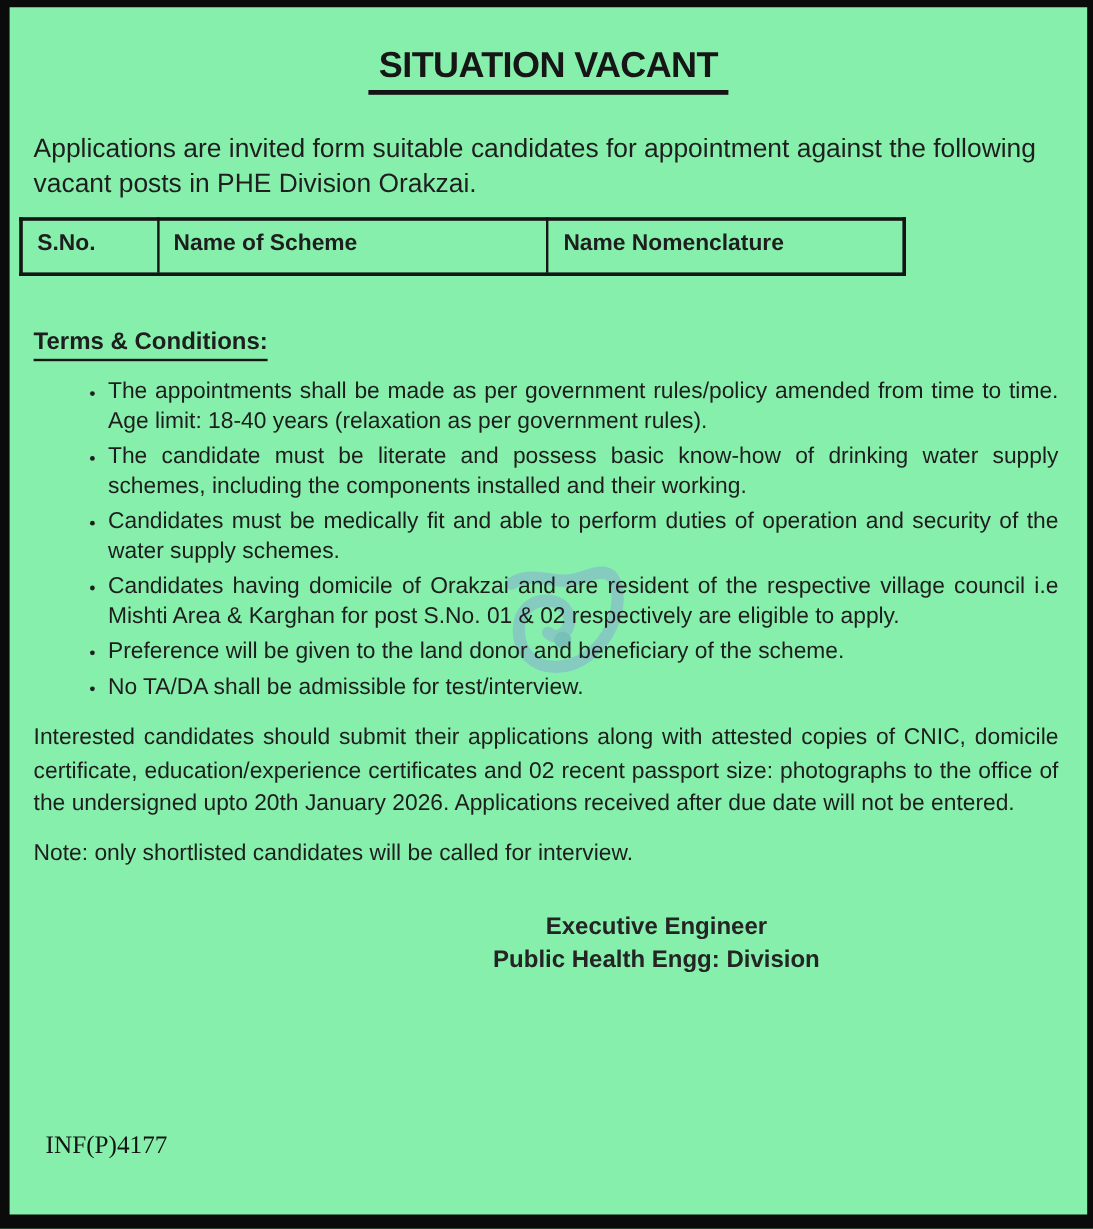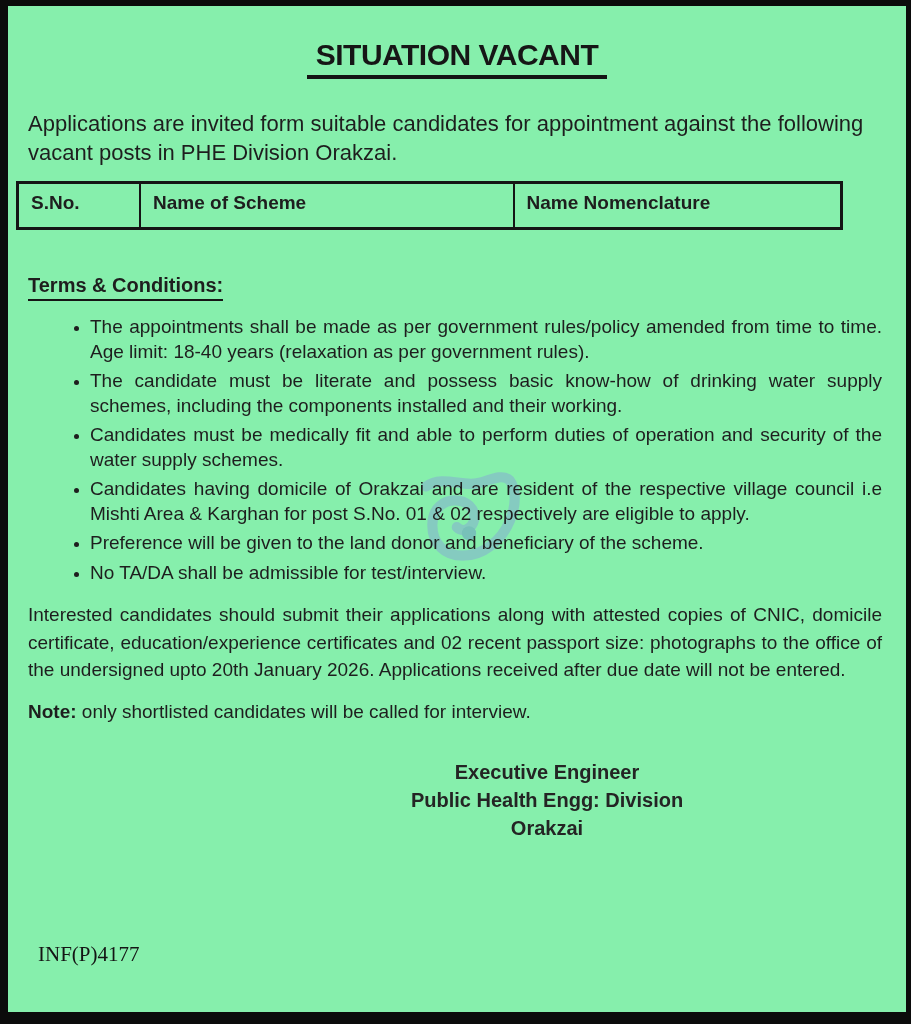--- a/index.html
+++ b/index.html
@@ -40,21 +40,21 @@
   }
 
   .intro {
     margin: 30px 22px 0 20px;
     font-size: 22px;
     line-height: 29px;
   }
 
   table.vacancy {
     margin: 14px 0 0 8px;
-    width: 827px;
+    width: 739px;
     border-collapse: collapse;
     font-size: 19px;
     border: 3px solid #151515;
   }
   table.vacancy th, table.vacancy td {
     border: 2px solid #151515;
     vertical-align: top;
     text-align: left;
     padding: 8px 12px 13px 12px;
     font-weight: normal;
@@ -87,21 +87,21 @@
   ul.terms li::marker { font-size: 15px; }
 
   .closing {
     margin: 16px 24px 0 20px;
     font-size: 19px;
     line-height: 27.5px;
     text-align: justify;
   }
 
   .note { margin: 16px 20px 0 20px; font-size: 19px; line-height: 24px; }
-  .note b { font-weight: 700; }
+  .note b { font-weight: 400; }
 
   .signature {
     margin: 34px 0 0 379px;
     width: 320px;
     text-align: center;
     font-size: 20px;
     line-height: 28px;
     color: #242424;
     font-weight: bold;
   }
@@ -165,19 +165,18 @@
       <li>No TA/DA shall be admissible for test/interview.</li>
     </ul>
 
     <p class="closing">Interested candidates should submit their applications along with attested copies of CNIC, domicile certificate, education/experience certificates and 02 recent passport size: photographs to the office of the undersigned upto 20th January 2026. Applications received after due date will not be entered.</p>
 
     <p class="note"><b>Note:</b><span> only shortlisted candidates will be called for interview.</span></p>
 
     <div class="signature">
       <div>Executive Engineer</div>
       <div>Public Health Engg: Division</div>
-      <div>Orakzai</div>
     </div>
 
     <div class="ref">INF(P)4177</div>
 
   </div>
 </div>
 
 </body></html>

